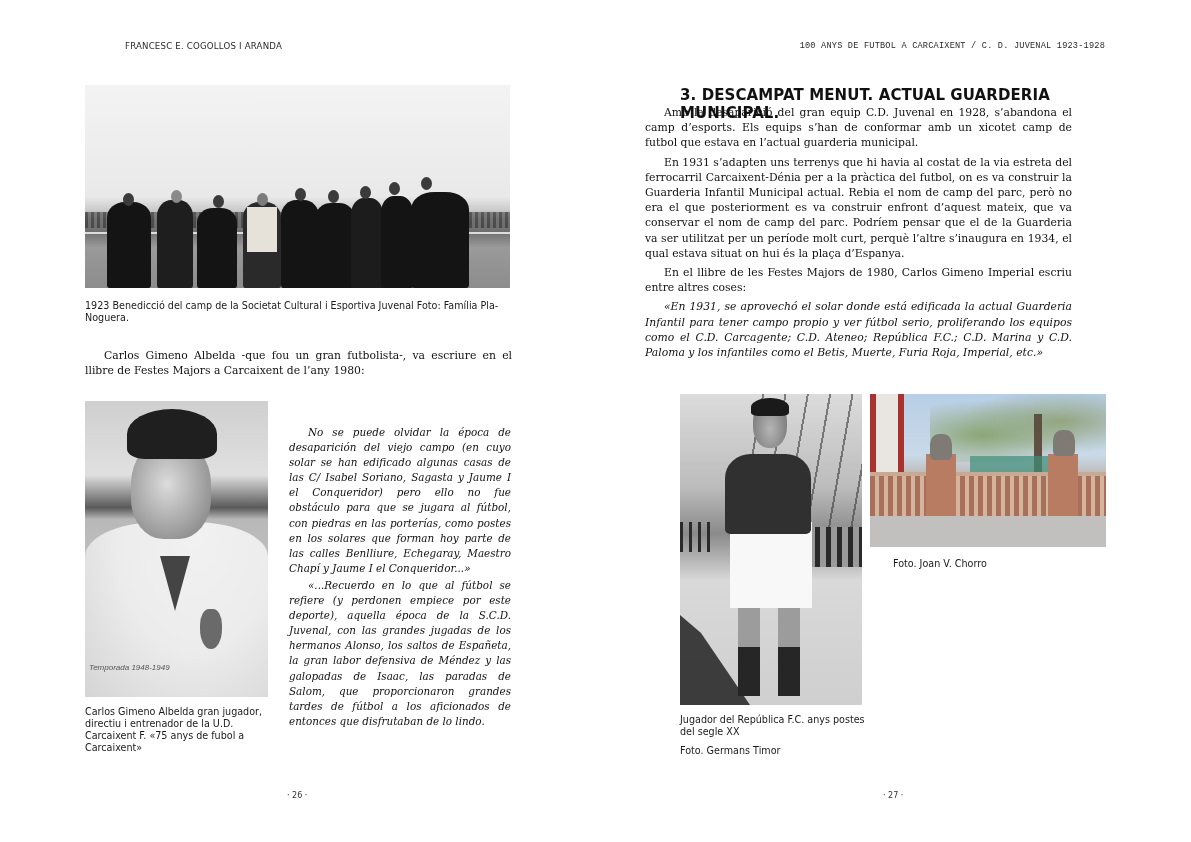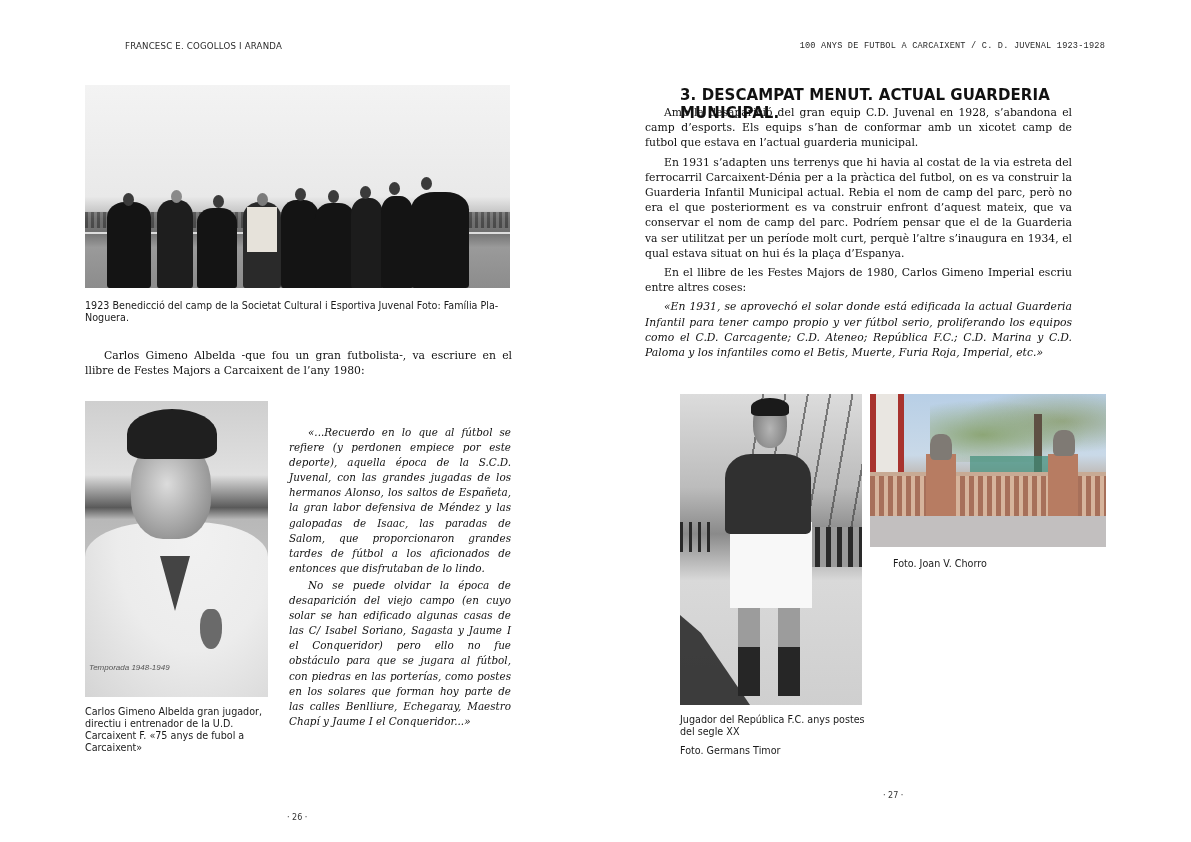--- a/index.html
+++ b/index.html
@@ -11,21 +11,21 @@
     font-family: "DejaVu Sans", sans-serif; font-size: 8.6px; letter-spacing: 0.2px;
     color: #2a2a2a; white-space: nowrap; padding-left: 40px;
   }
   .rh-left { left: 85px; }
   .rh-right { right: 86px; text-align: center; font-family: Liberation Mono, monospace; }
 
   .folio {
     position: absolute; top: 791px;
     font-family: "DejaVu Sans", sans-serif; font-size: 8px; color: #333;
   }
-  .folio-left { left: 287px; margin-top: 22px; }
+  .folio-left { left: 287px; }
   .folio-right { left: 883px; }
 
   .photo { position: absolute; overflow: hidden; }
 
   
   #photo-blessing { left: 85px; top: 85px; width: 425px; height: 203px;
     background: linear-gradient(180deg, #f3f3f3 0%, #e9e9e9 55%, #c9c9c9 62%, #8a8a8a 66%, #6d6d6d 72%, #9a9a9a 80%, #8c8c8c 100%); }
   #photo-blessing .crowd { position:absolute; left:0; right:0; top:127px; height:16px;
     background: repeating-linear-gradient(90deg, #3a3a3a 0 3px, #6a6a6a 3px 6px); opacity:.75; }
   #photo-blessing .fence { position:absolute; left:0; right:0; top:147px; height:2px; background:#ddd; }
@@ -136,22 +136,22 @@
   <div class="shirt"></div>
   <div class="collar"></div>
   <div class="face"></div>
   <div class="hair"></div>
   <div class="badge"></div>
   <div class="sig">Temporada 1948-1949</div>
 </div>
 <div class="caption" id="cap-portrait">Carlos Gimeno Albelda gran jugador, directiu i entrenador de la U.D. Carcaixent F. «75 anys de fubol a Carcaixent»</div>
 
 <div class="body-text italic" id="quote-left">
+  <p>No se puede olvidar la época de desaparición del viejo campo (en cuyo solar se han edificado algunas casas de las C/ Isabel Soriano, Sagasta y Jaume I el Conqueridor) pero ello no fue obstáculo para que se jugara al fútbol, con piedras en las porterías, como postes en los solares que forman hoy parte de las calles Benlliure, Echegaray, Maestro Chapí y Jaume I el Conqueridor...»</p>
   <p>«...Recuerdo en lo que al fútbol se refiere (y perdonen empiece por este deporte), aquella época de la S.C.D. Juvenal, con las grandes jugadas de los hermanos Alonso, los saltos de Españeta, la gran labor defensiva de Méndez y las galopadas de Isaac, las paradas de Salom, que proporcionaron grandes tardes de fútbol a los aficionados de entonces que disfrutaban de lo lindo.</p>
-  <p>No se puede olvidar la época de desaparición del viejo campo (en cuyo solar se han edificado algunas casas de las C/ Isabel Soriano, Sagasta y Jaume I el Conqueridor) pero ello no fue obstáculo para que se jugara al fútbol, con piedras en las porterías, como postes en los solares que forman hoy parte de las calles Benlliure, Echegaray, Maestro Chapí y Jaume I el Conqueridor...»</p>
 </div>
 
 <div class="folio folio-left">· 26 ·</div>
 
 <div id="section-heading">3. DESCAMPAT MENUT. ACTUAL GUARDERIA MUNICIPAL.</div>
 
 <div class="body-text" id="right-body">
   <p>Amb la desaparició del gran equip C.D. Juvenal en 1928, s’abandona el camp d’esports. Els equips s’han de conformar amb un xicotet camp de futbol que estava en l’actual guarderia municipal.</p>
   <p>En 1931 s’adapten uns terrenys que hi havia al costat de la via estreta del ferrocarril Carcaixent-Dénia per a la pràctica del futbol, on es va construir la Guarderia Infantil Municipal actual. Rebia el nom de camp del parc, però no era el que posteriorment es va construir enfront d’aquest mateix, que va conservar el nom de camp del parc. Podríem pensar que el de la Guarderia va ser utilitzat per un període molt curt, perquè l’altre s’inaugura en 1934, el qual estava situat on hui és la plaça d’Espanya.</p>
   <p>En el llibre de les Festes Majors de 1980, Carlos Gimeno Imperial escriu entre altres coses:</p>

